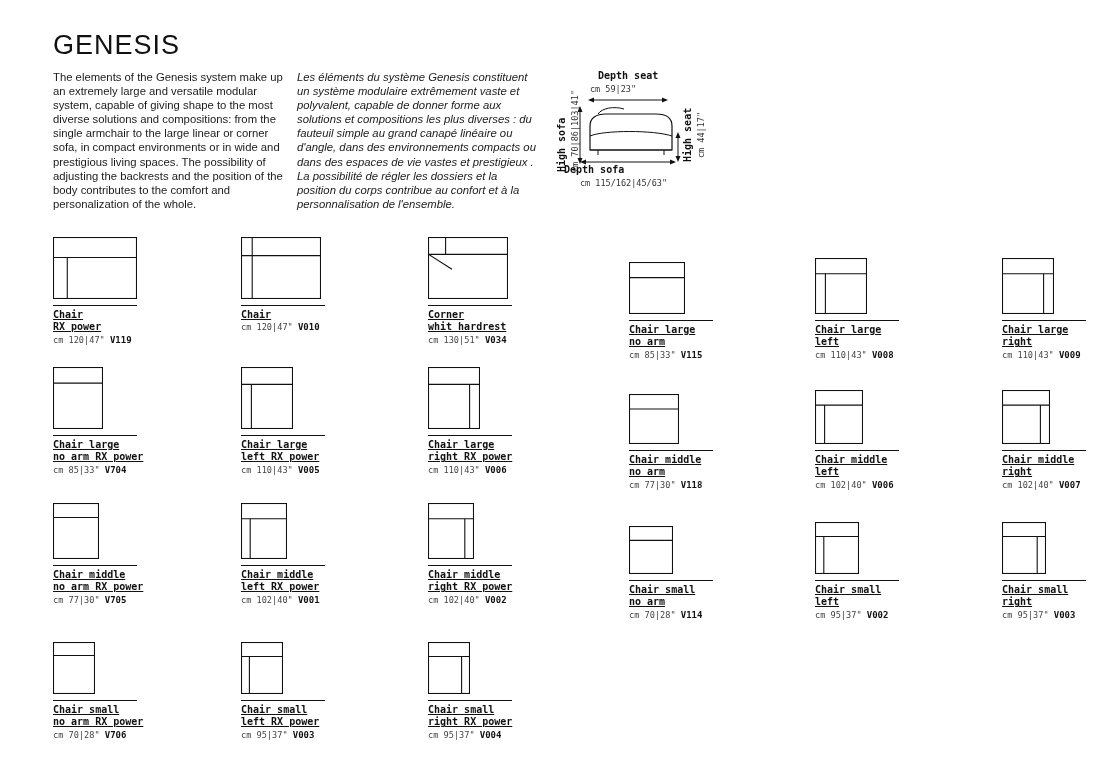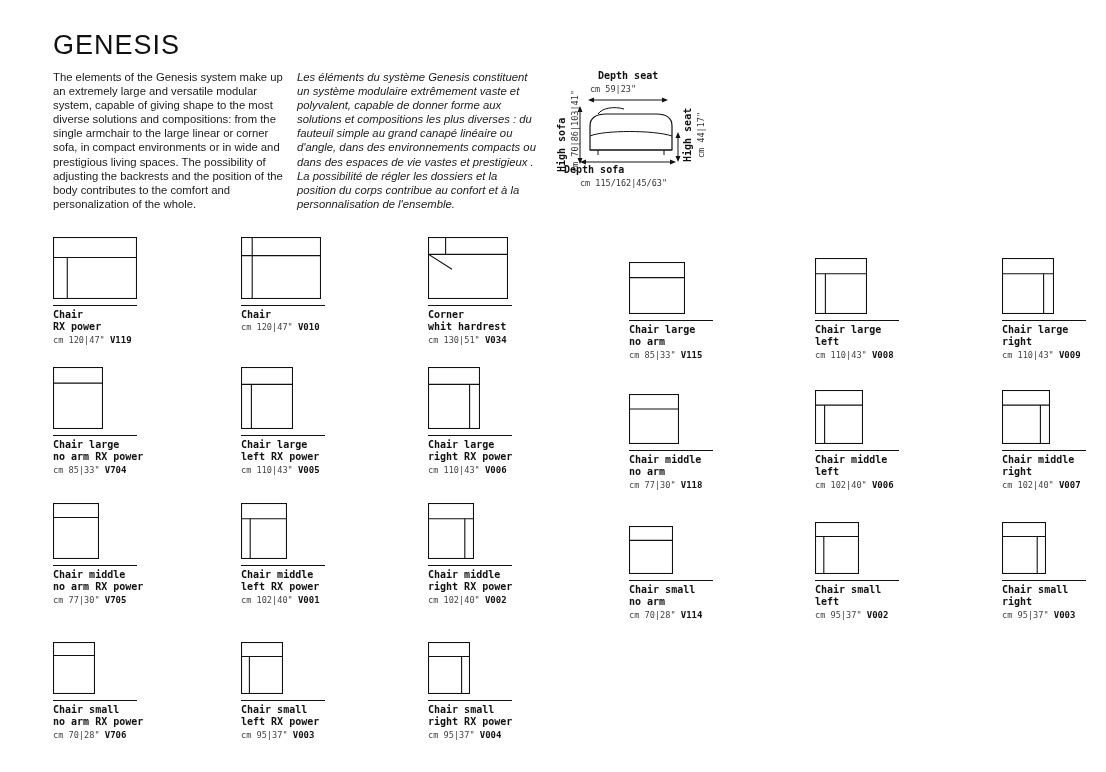--- a/index.html
+++ b/index.html
@@ -33,20 +33,21 @@
   .dg-dim{font-family:"DejaVu Sans Mono", monospace;font-size:8.5px;color:#333;}
   .rot{transform:rotate(-90deg);transform-origin:0 0;white-space:nowrap;}
 
   
   .item{position:absolute;}
   .thumb{position:relative;}
   .cap{
     font-family:"DejaVu Sans Mono", monospace;
     font-size:10px;line-height:12.4px;font-weight:bold;color:#111;
     white-space:pre-line;
+    text-decoration:underline;
   }
   .dim{
     font-family:"DejaVu Sans Mono", monospace;
     font-size:8.6px;color:#444;margin-top:1px;
   }
   .dim b{color:#111;font-size:9px;}
   .rule{width:84px;height:0;border-top:1px solid #111;margin-bottom:3px;}
 
   
   svg{display:block;}

